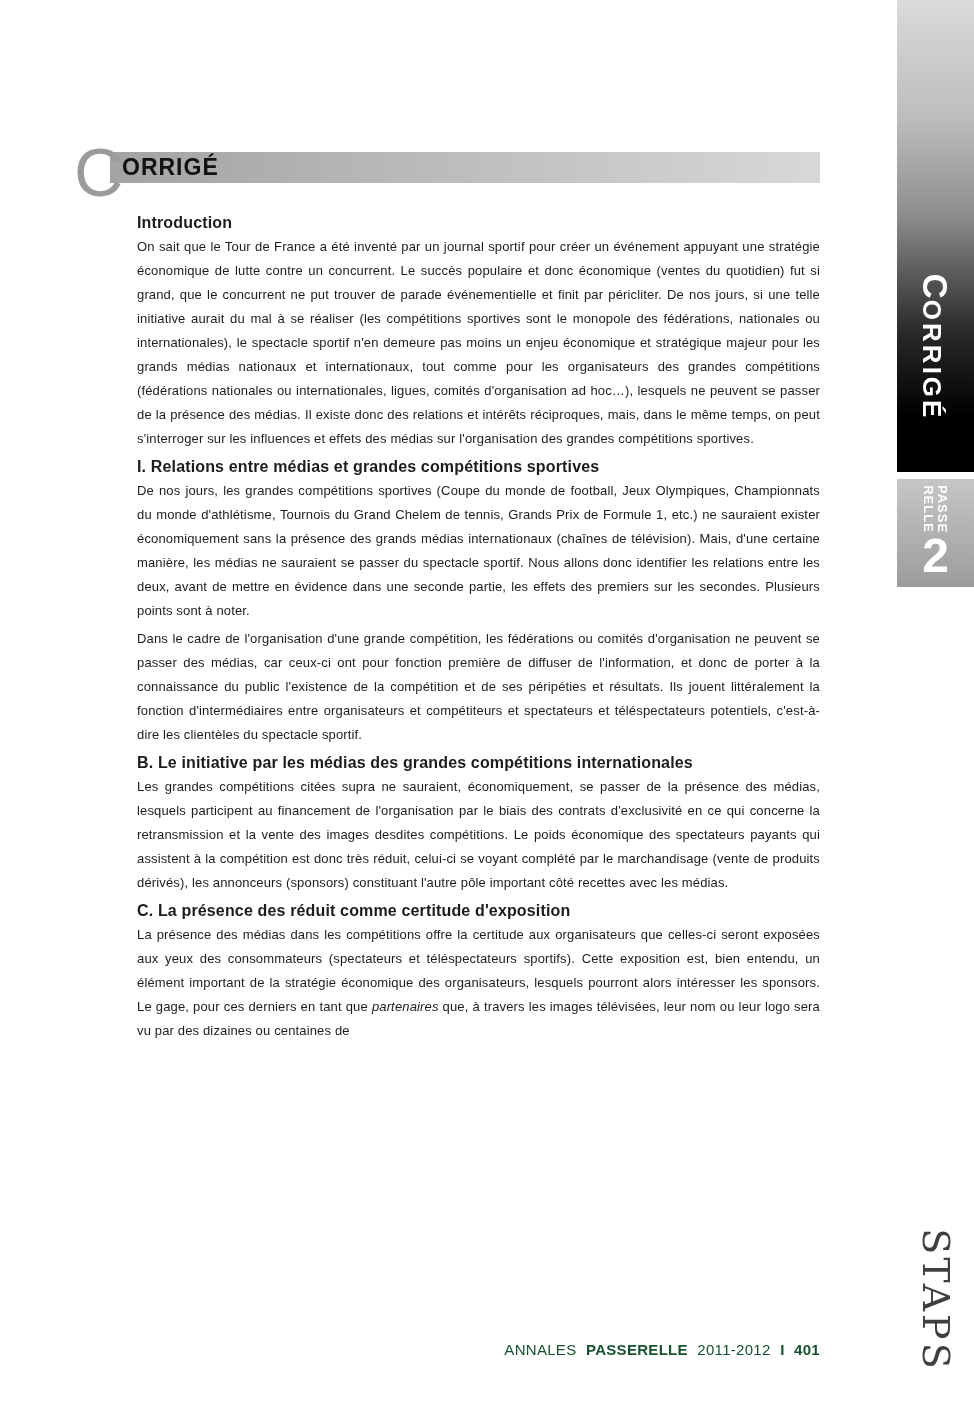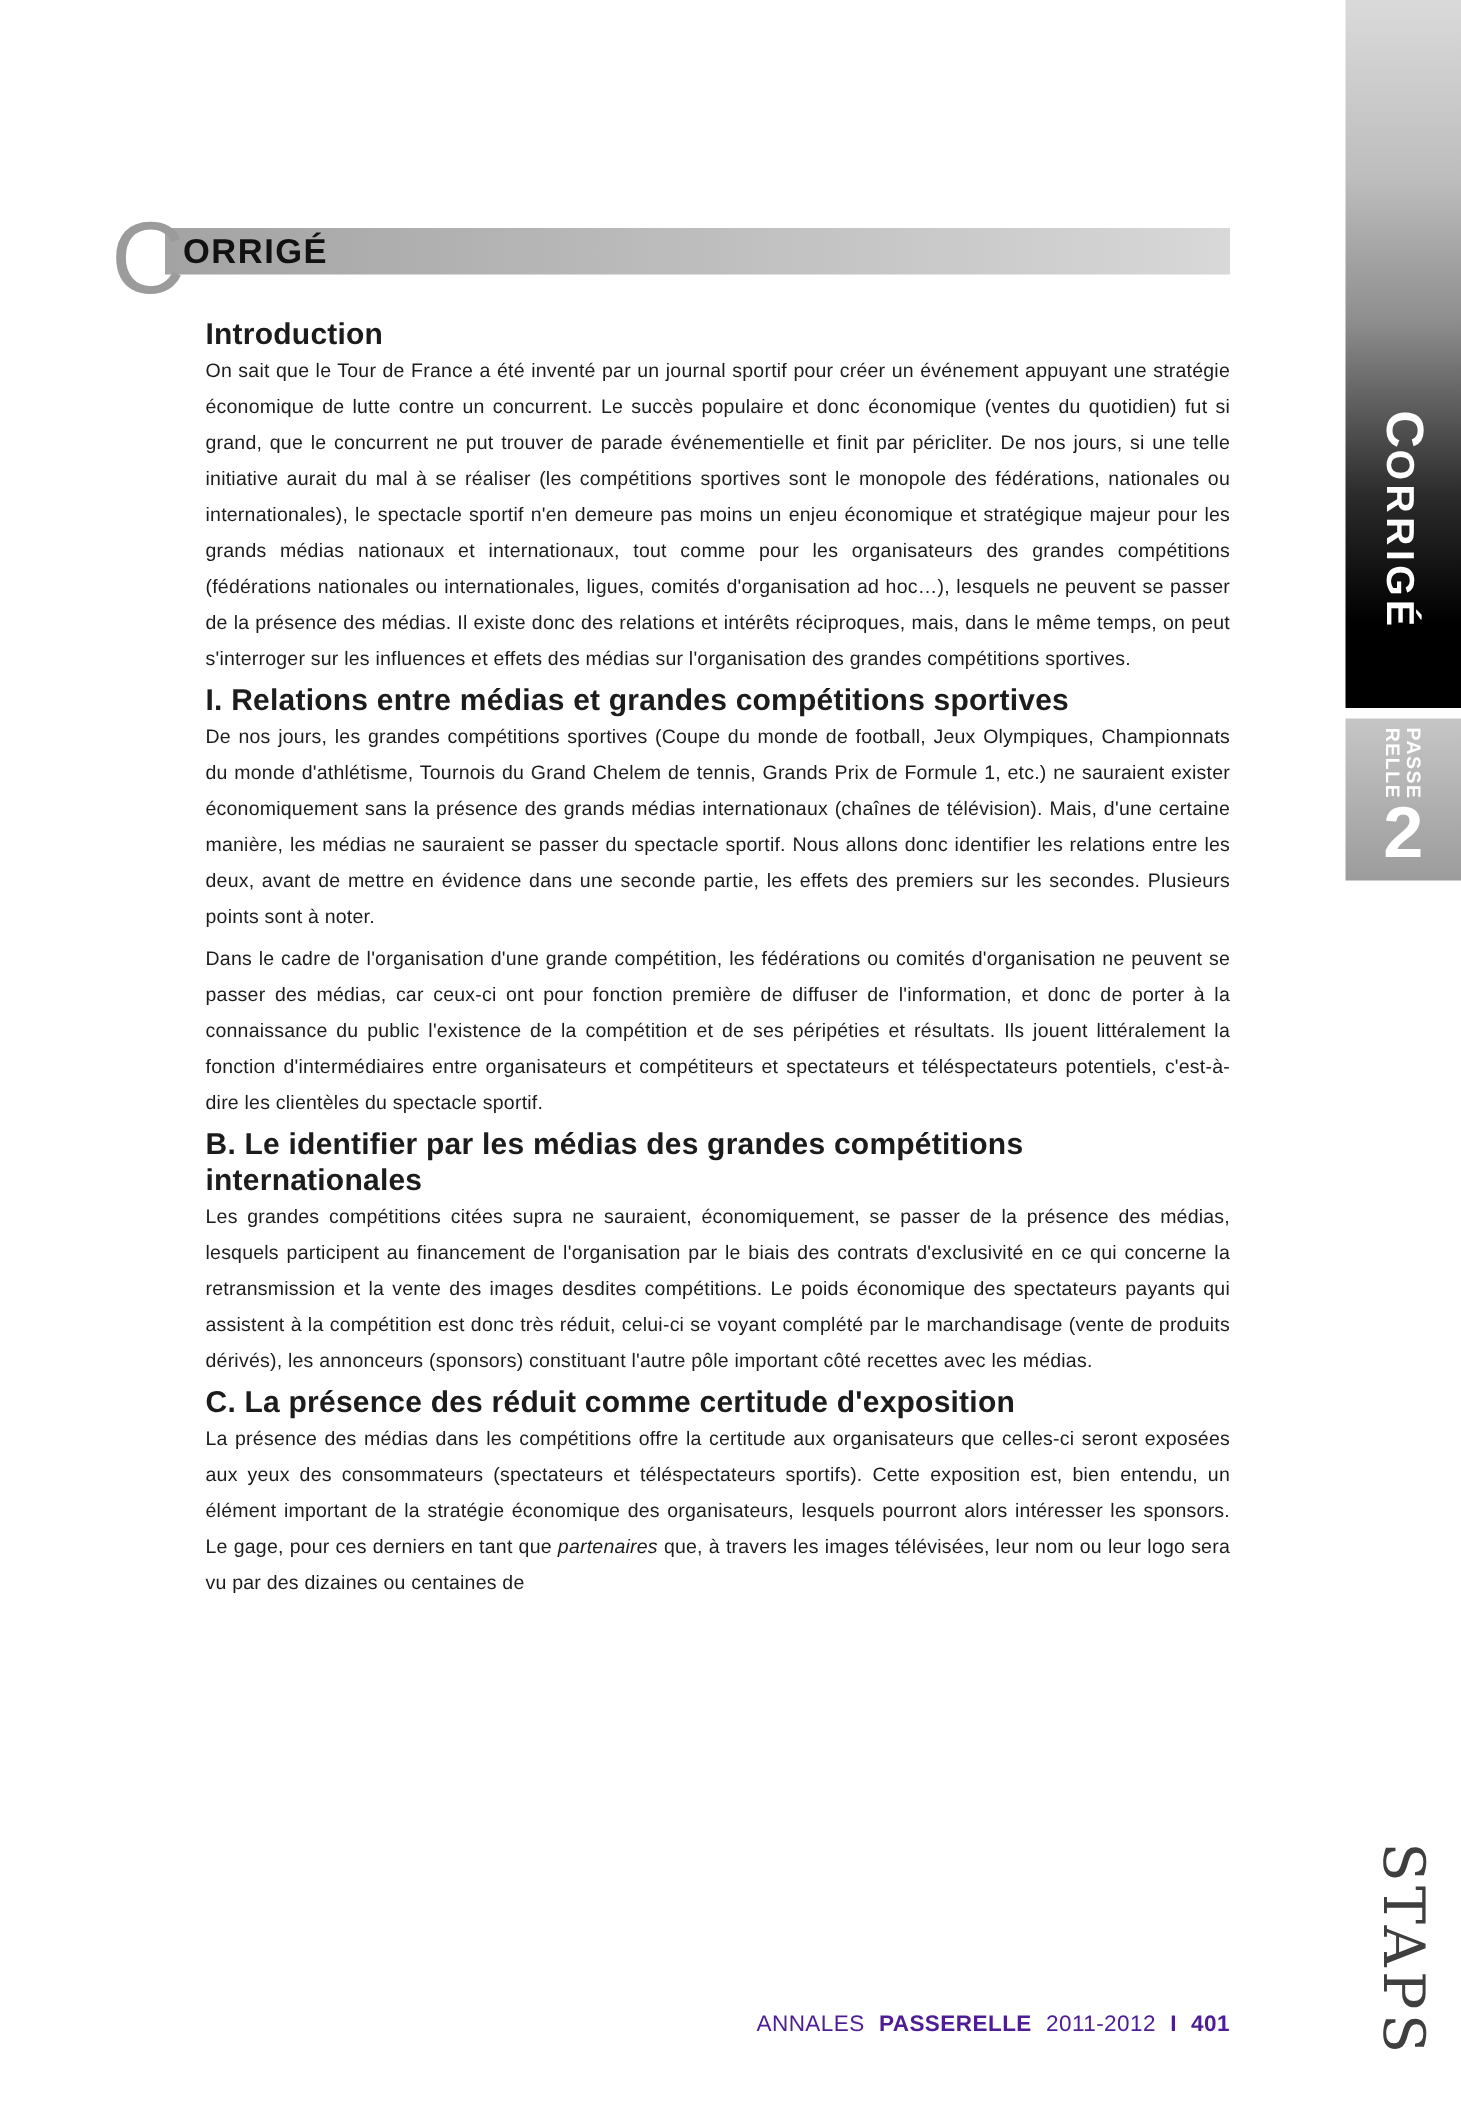--- a/index.html
+++ b/index.html
@@ -45,21 +45,21 @@
   
   .content {
     position: absolute;
     left: 137px;
     top: 211px;
     width: 683px;
   }
   .sec + .sec { margin-top: 4px; }
   .sec h2 {
     margin: 0;
-    font-size: 20px;
+    font-size: 16px;
     font-weight: bold;
     line-height: 24px;
     letter-spacing: 0.15px;
   }
   .sec p {
     margin: 0;
     font-size: 13px;
     line-height: 24px;
     letter-spacing: 0.15px;
     text-align: justify;
@@ -154,21 +154,21 @@
 
   
   .footer {
     position: absolute;
     left: 137px;
     top: 1341px;
     width: 683px;
     text-align: right;
     font-size: 15px;
     letter-spacing: 0.3px;
-    color: #4c1d95;
+    color: #14532d;
   }
   .footer span + span { margin-left: 5px; }
   .footer .b { font-weight: bold; }
 </style>
 </head>
 <body>
 
 <div class="page">
 
   <header>
@@ -187,21 +187,21 @@
     <section class="sec">
       <h2>I. Relations entre médias et grandes compétitions sportives</h2>
       <p>De nos jours, les grandes compétitions sportives (Coupe du monde de football, Jeux Olympiques, Championnats du monde d'athlétisme, Tournois du Grand Chelem de tennis, Grands Prix de Formule 1, etc.) ne sauraient exister économiquement sans la présence des grands médias internationaux (chaînes de télévision). Mais, d'une certaine manière, les médias ne sauraient se passer du spectacle sportif. Nous allons donc identifier les relations entre les deux, avant de mettre en évidence dans une seconde partie, les effets des premiers sur les secondes. Plusieurs points sont à noter.</p>
     </section>
 
     <section class="sec">
       <p>Dans le cadre de l'organisation d'une grande compétition, les fédérations ou comités d'organisation ne peuvent se passer des médias, car ceux-ci ont pour fonction première de diffuser de l'information, et donc de porter à la connaissance du public l'existence de la compétition et de ses péripéties et résultats. Ils jouent littéralement la fonction d'intermédiaires entre organisateurs et compétiteurs et spectateurs et téléspectateurs potentiels, c'est-à-dire les clientèles du spectacle sportif.</p>
     </section>
 
     <section class="sec">
-      <h2>B. Le identifier par les médias des grandes compétitions internationales</h2>
+      <h2>B. Le initiative par les médias des grandes compétitions internationales</h2>
       <p>Les grandes compétitions citées supra ne sauraient, économiquement, se passer de la présence des médias, lesquels participent au financement de l'organisation par le biais des contrats d'exclusivité en ce qui concerne la retransmission et la vente des images desdites compétitions. Le poids économique des spectateurs payants qui assistent à la compétition est donc très réduit, celui-ci se voyant complété par le marchandisage (vente de produits dérivés), les annonceurs (sponsors) constituant l'autre pôle important côté recettes avec les médias.</p>
     </section>
 
     <section class="sec">
       <h2>C. La présence des réduit comme certitude d'exposition</h2>
       <p><span>La présence des médias dans les compétitions offre la certitude aux organisateurs que celles-ci seront exposées aux yeux des consommateurs (spectateurs et téléspectateurs sportifs). Cette exposition est, bien entendu, un élément important de la stratégie économique des organisateurs, lesquels pourront alors intéresser les sponsors. Le gage, pour ces derniers en tant que </span><em>partenaires</em><span> que, à travers les images télévisées, leur nom ou leur logo sera vu par des dizaines ou centaines de</span></p>
     </section>
   </main>
 
   <aside>

